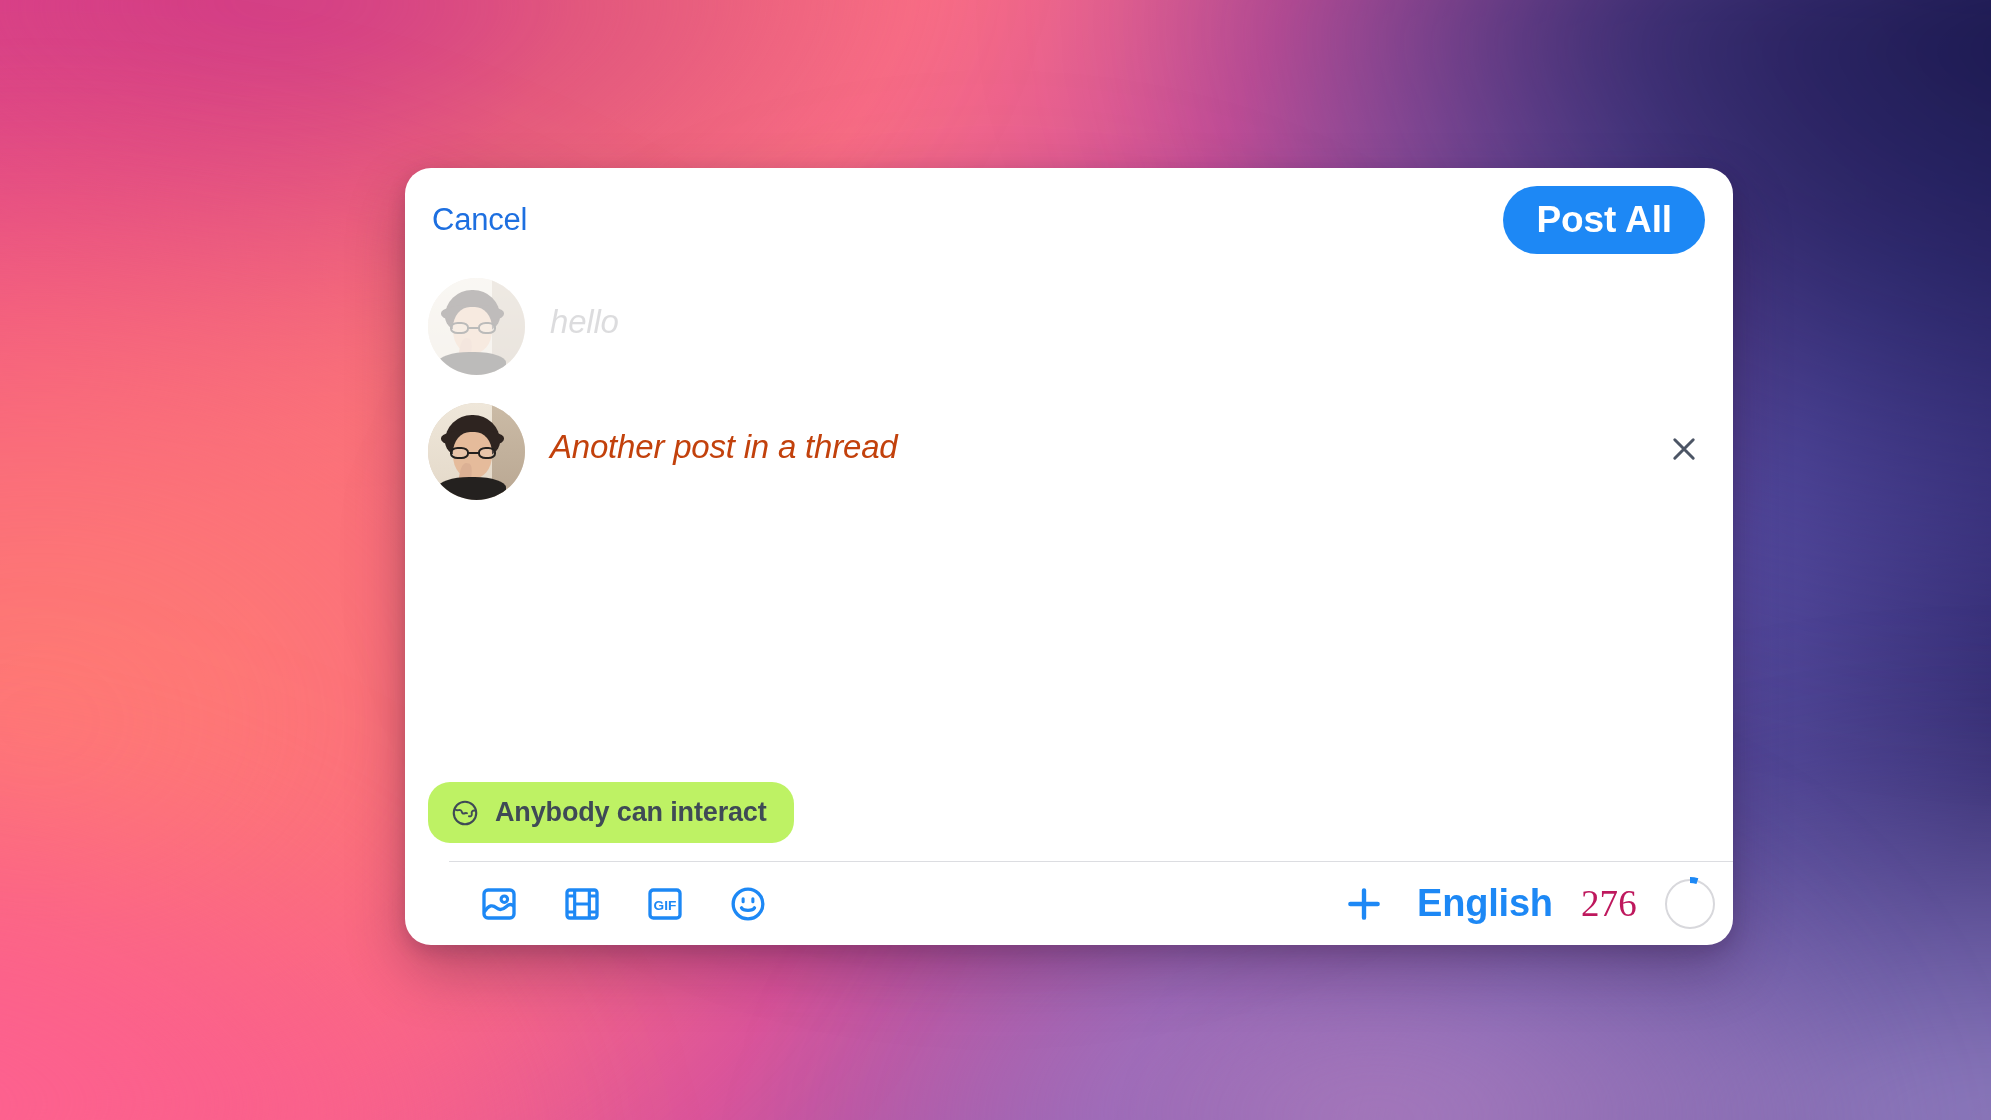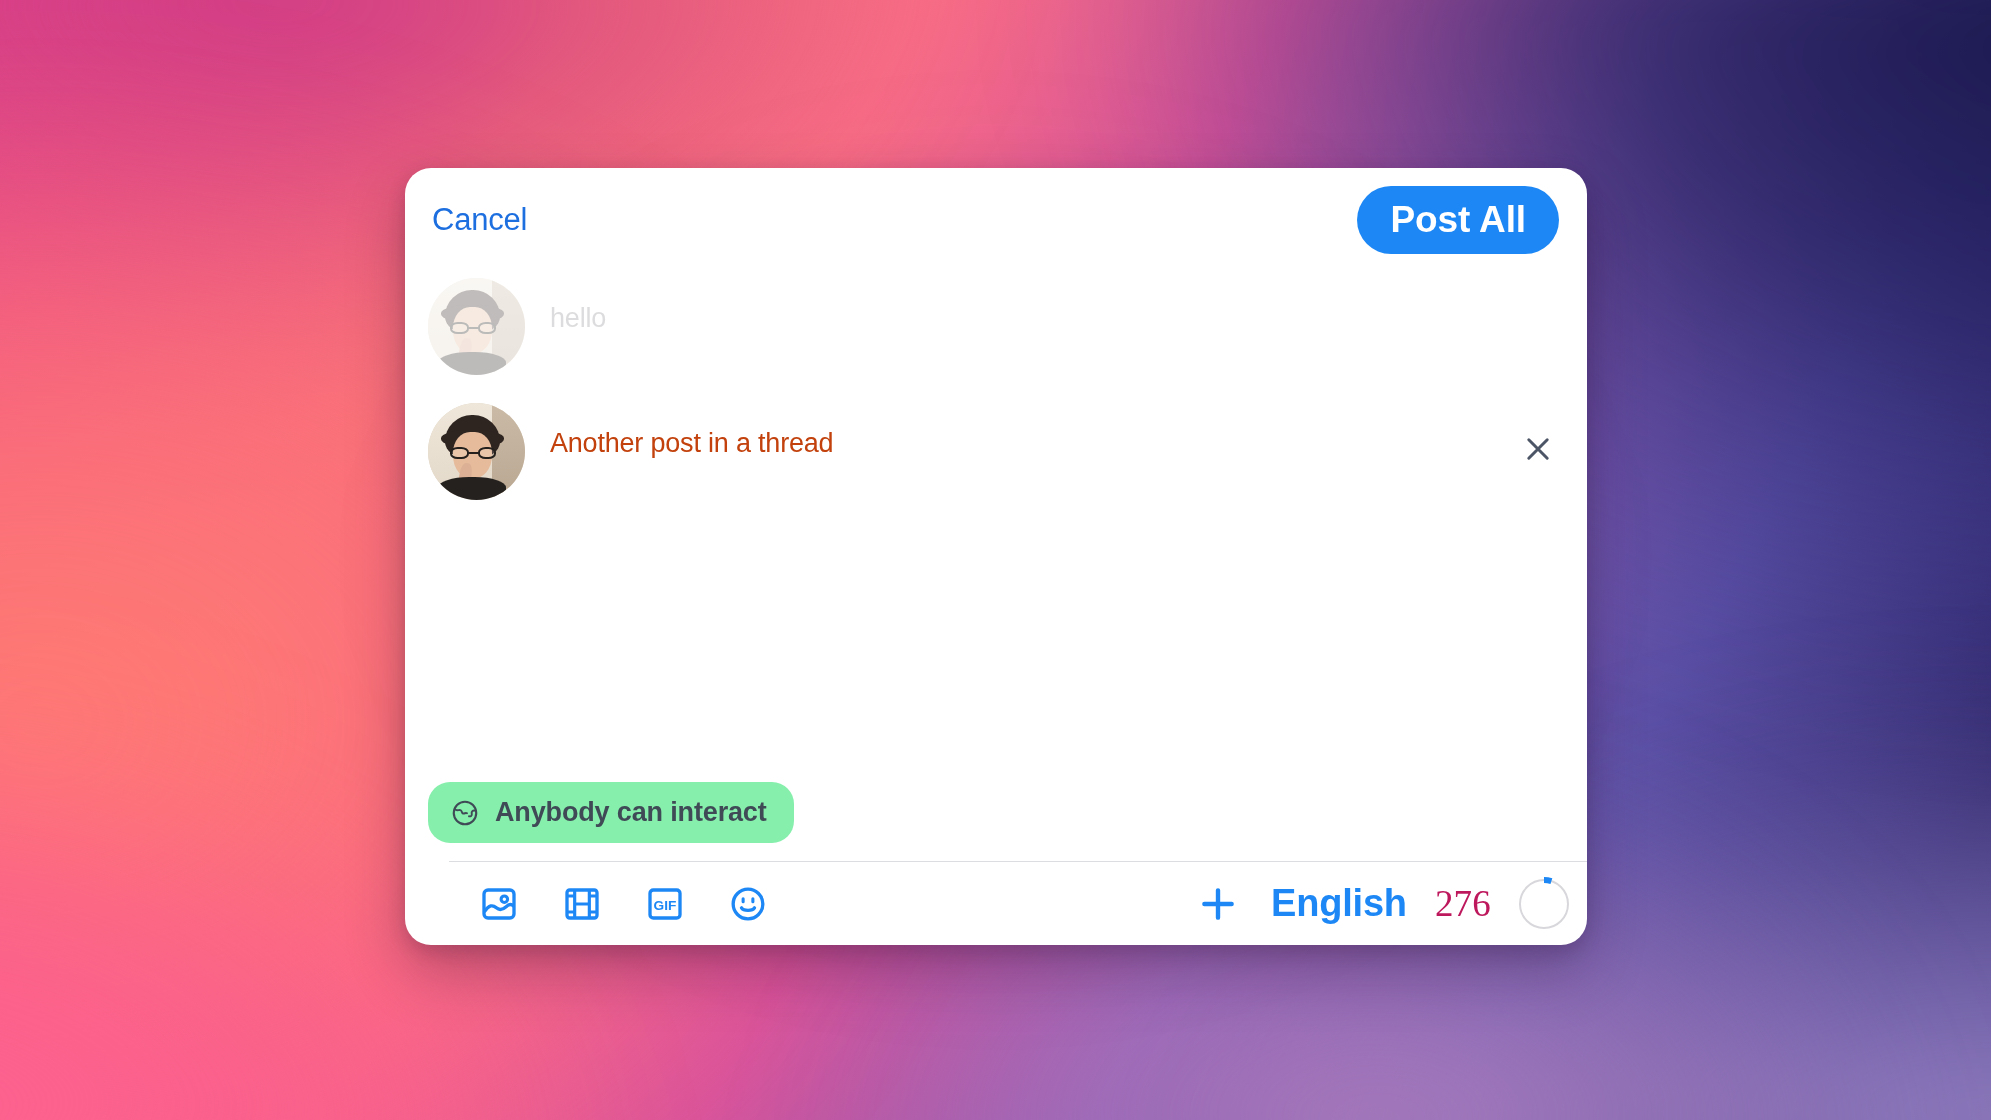--- a/index.html
+++ b/index.html
@@ -82,21 +82,21 @@
                 rgba(160,70,160,0.28) 0%,
                 rgba(160,70,160,0) 72%);
   }
   #wallpaper .blur { filter: blur(70px); }
 
   
   #composer-modal {
     position: absolute;
     left: 405px;
     top: 168px;
-    width: 1182px;
+    width: 1328px;
     height: 777px;
     background: #ffffff;
     border-radius: 26px;
     box-shadow: 0 26px 58px rgba(40, 10, 45, 0.30),
                 0 6px 18px rgba(40, 10, 45, 0.16);
     display: flex;
     flex-direction: column;
     overflow: hidden;
   }
 
@@ -224,26 +224,27 @@
   }
   .av-shirt {
     position: absolute;
     left: 10%; bottom: 0;
     width: 70%; height: 24%;
     background: #24211f;
     border-radius: 46% 46% 0 0;
   }
 
   .post-text {
-    font-size: 27px;
+    font-size: 33px;
     line-height: 1.26;
     letter-spacing: -0.2px;
     padding-top: 23px;
     flex: 1 1 auto;
     word-break: break-word;
+    font-style: italic;
   }
   .post-text.placeholder { color: #8e8e93; }
   .post-text.filled { color: #c2410c; }
 
   #remove-post-button {
     flex: 0 0 auto;
     background: none;
     border: none;
     cursor: pointer;
     padding: 4px;
@@ -253,21 +254,21 @@
 
   
   .audience-zone {
     flex: 0 0 auto;
     padding: 0 28px 18px 23px;
   }
   #audience-chip {
     display: inline-flex;
     align-items: center;
     gap: 15px;
-    background: #86efac;
+    background: #bef264;
     border: none;
     border-radius: 22px;
     padding: 15px 27px 15px 22px;
     cursor: pointer;
     font-family: inherit;
   }
   #audience-chip .chip-label {
     font-size: 27px;
     font-weight: 700;
     color: #3f4a56;

